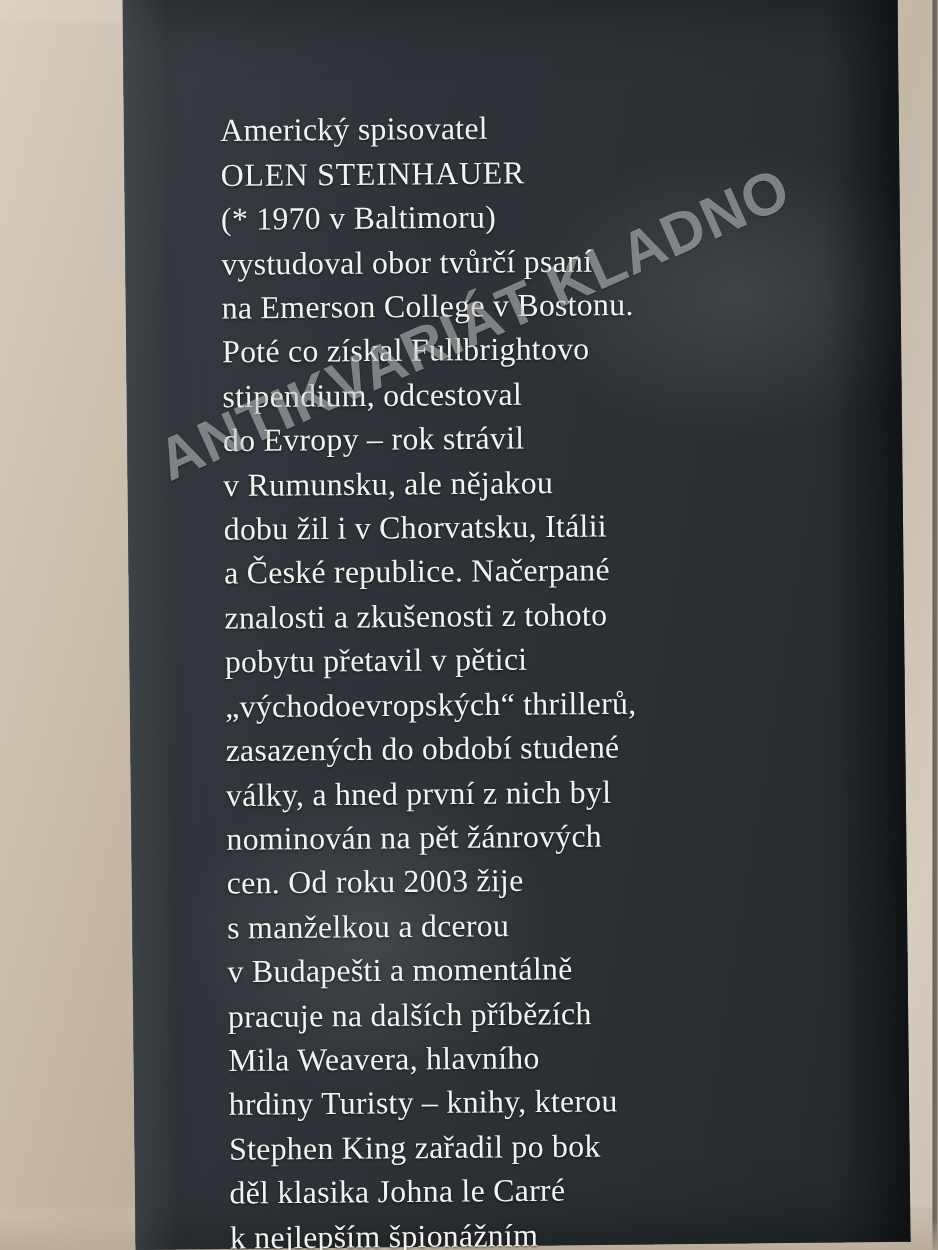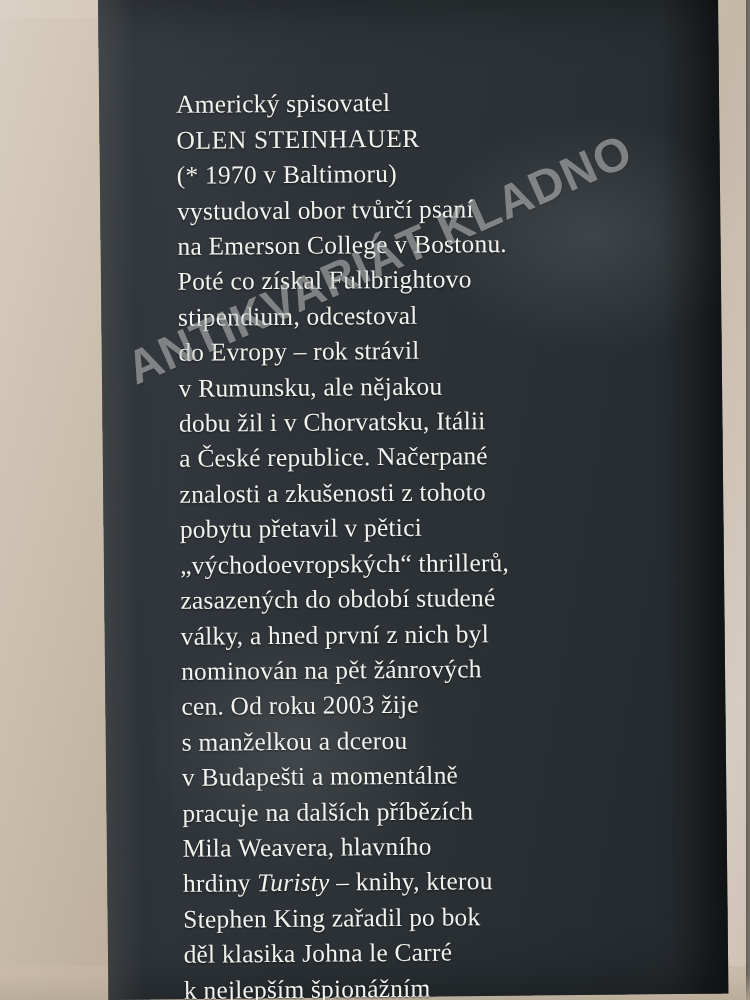--- a/index.html
+++ b/index.html
@@ -87,21 +87,20 @@
     letter-spacing: 0.2px;
     text-shadow: 0 1px 2px rgba(0,0,0,0.55);
     white-space: pre-line;
     transform: rotate(-0.5deg);
   }
   #blurb .author-name {
     display: block;
     letter-spacing: 0.6px;
   }
   #blurb .italic {
-    font-style: italic;
   }
 
   
   #watermark {
     position: absolute;
     left: 118px;
     top: 345px;
     width: 560px;
     text-align: left;
     transform: rotate(-24deg);

